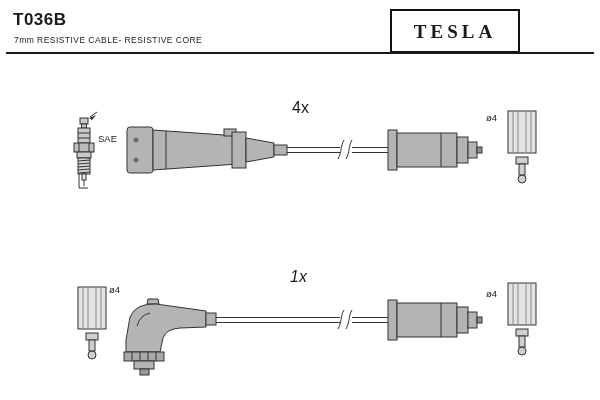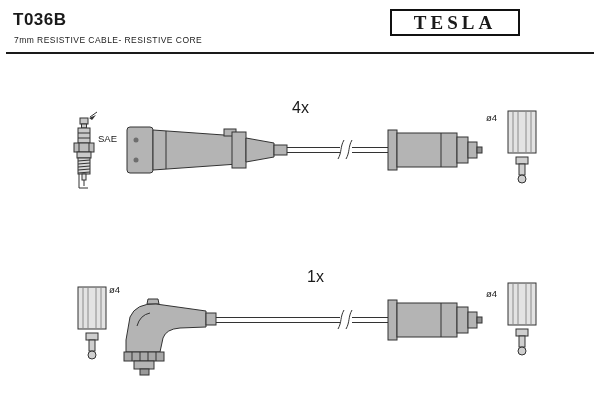--- a/index.html
+++ b/index.html
@@ -2,21 +2,21 @@
 <html><head>
 <meta charset="utf-8">
 <style>
   * { margin:0; padding:0; box-sizing:border-box; }
   html,body { background:#ffffff; }
   body { font-family:"Liberation Sans", sans-serif; color:#1a1a1a; }
   .page { position:relative; width:600px; height:400px; background:#ffffff; overflow:hidden; }
   .abs { position:absolute; }
   .part-number { font-size:17px; font-weight:bold; letter-spacing:.5px; }
   .subtitle { font-size:8.5px; letter-spacing:.45px; }
-  .logo-box { width:130px; height:27px; border:2px solid #111; display:flex; align-items:center; justify-content:center; background:#fff; }
+  .logo-box { width:130px; height:44px; border:2px solid #111; display:flex; align-items:center; justify-content:center; background:#fff; }
   .logo-text { font-family:"Liberation Serif", serif; font-weight:bold; font-size:19px; letter-spacing:4px; line-height:1; }
   .divider { left:6px; width:588px; top:52px; height:0; border-top:2px solid #1a1a1a; }
   .qty { font-size:16px; }
   .small-label { font-size:9.5px; }
   svg { display:block; }
 </style>
 </head>
 <body>
 
 <div class="page">
@@ -24,21 +24,21 @@
   <div class="abs part-number" style="left:13px;top:10px;">T036B</div>
   <div class="abs subtitle" style="left:14px;top:35px;">7mm RESISTIVE CABLE- RESISTIVE CORE</div>
   <div class="abs logo-box" style="left:390px;top:9px;">
     <span class="logo-text">TESLA</span>
   </div>
   <div class="abs divider"></div>
 
   <div class="abs qty" style="left:292px;top:99px;">4x</div>
   <div class="abs small-label" style="left:98px;top:105px;margin-top:28px;">SAE</div>
   <div class="abs small-label" style="left:486px;top:112px;">ø4</div>
-  <div class="abs qty" style="left:307px;top:268px;">1x</div>
+  <div class="abs qty" style="left:290px;top:268px;font-style:italic;">1x</div>
   <div class="abs small-label" style="left:109px;top:284px;">ø4</div>
   <div class="abs small-label" style="left:486px;top:288px;">ø4</div>
 
   <svg class="abs" style="left:0;top:0;" width="600" height="400" viewBox="0 0 600 400" fill="none" stroke="#333" stroke-width="1">
 
     <g>
       <line x1="97" y1="112" x2="90" y2="117"></line>
       <path d="M89 118 l7 -3 l-4 5 z" fill="#333" stroke="none"></path>
     </g>
 

